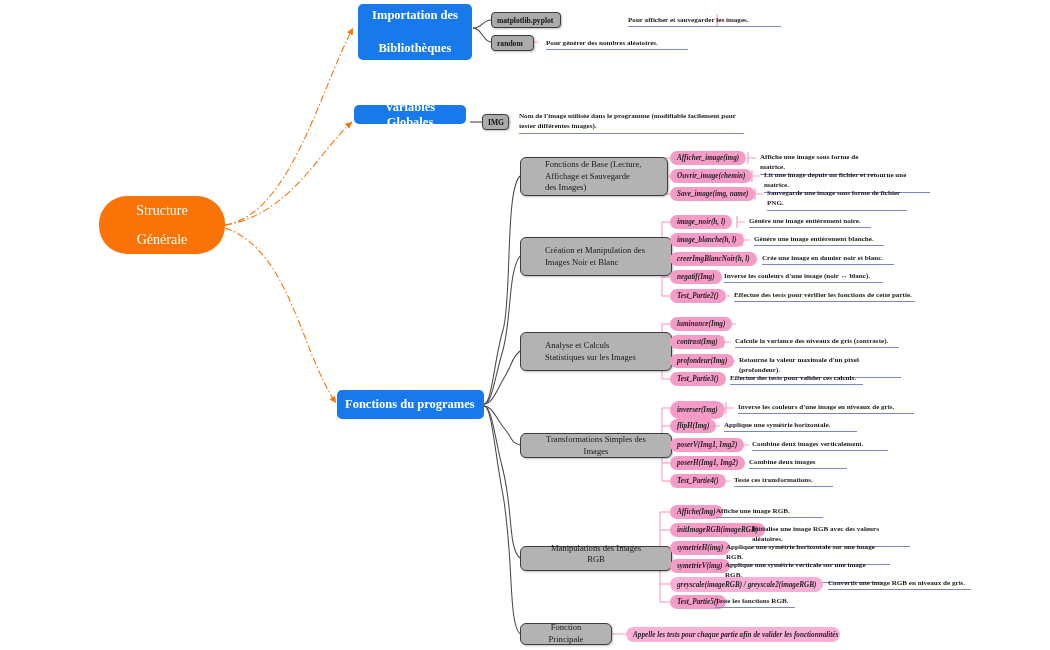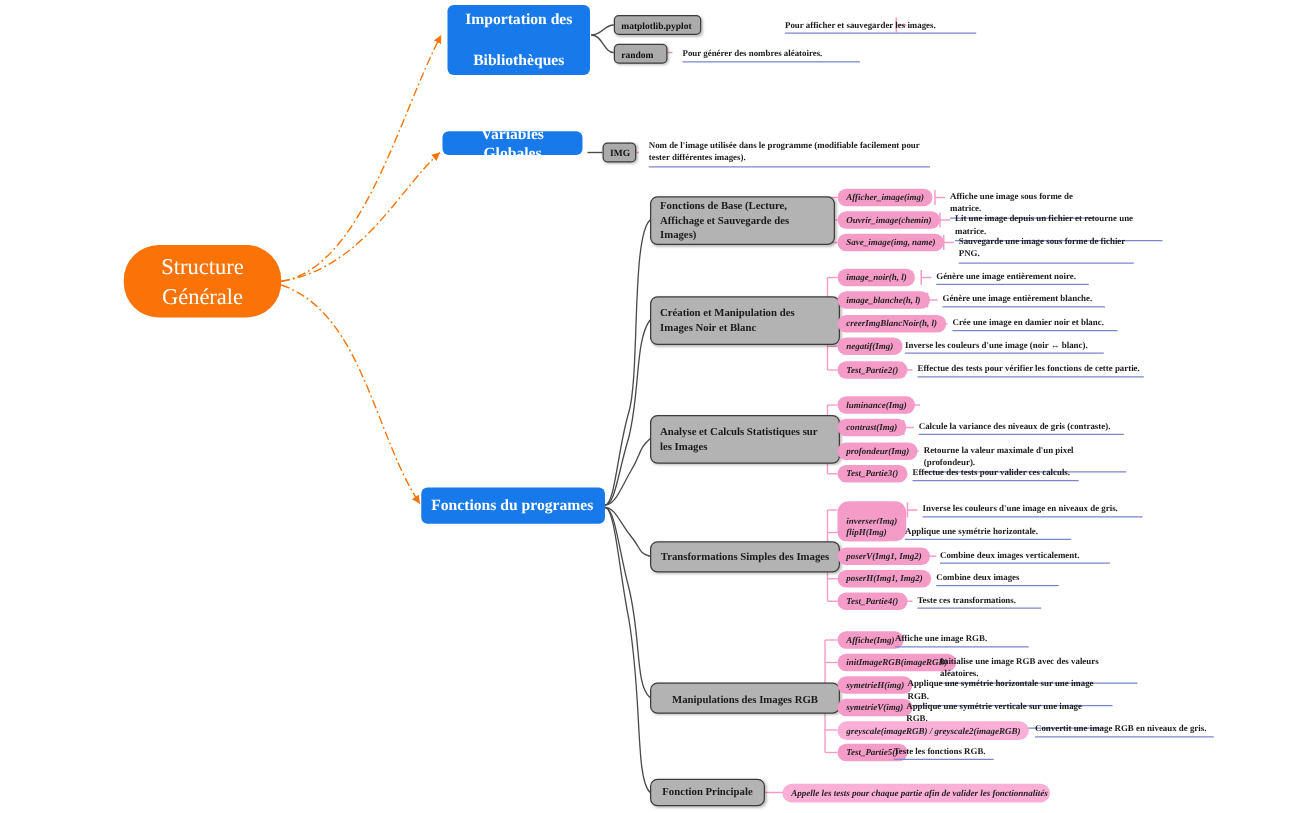--- a/index.html
+++ b/index.html
@@ -35,21 +35,21 @@
     align-items: center;
     justify-content: space-between;
     text-align: center;
   }
 
   
   .root {
     background: #F97306;
     color: #ffffff;
     border-radius: 28px;
-    font-size: 18px;
+    font-size: 14px;
     line-height: 1.25;
     padding: 6px 10px;
     font-family: "Liberation Serif", serif;
   }
 
   
   .blue {
     background: #1779EA;
     color: #ffffff;
     border-radius: 5px;
@@ -58,24 +58,24 @@
     line-height: 1.2;
     padding: 4px 8px;
   }
 
   
   .gray {
     background: #B3B3B3;
     color: #1a1a1a;
     border: 1.4px solid #3d3d3d;
     border-radius: 6px;
-    font-weight: bold;
+    font-weight: normal;
     font-size: 8.6px;
     line-height: 1.35;
-    padding: 4px 7px;
+    padding: 4px 24px;
     justify-content: flex-start;
     text-align: left;
     box-shadow: 1px 1px 2px rgba(0,0,0,0.25);
   }
   .gray.ctr { justify-content: center; text-align: center; }
 
   
   .chip {
     background: #ABABAB;
     color: #111111;
@@ -356,21 +356,21 @@
     <span>Test_Partie3()</span>
   </div>
   <div class="desc" style="left:730px; top:373px; width:133px;">
     <span>Effectue des tests pour valider ces calculs.</span>
   </div>
 
   <div class="node gray ctr" style="left:520px; top:433px; width:152px; height:25px;">
     <span>Transformations Simples des Images</span>
   </div>
 
-  <div class="node pink" style="left:670px; top:401px; height:32px;">
+  <div class="node pink" style="left:670px; top:401px; height:18px;">
     <span>inverser(Img)</span>
   </div>
   <div class="desc" style="left:738px; top:402px; width:176px;">
     <span>Inverse les couleurs d'une image en niveaux de gris.</span>
   </div>
 
   <div class="node pink" style="left:670px; top:419px; height:14px;">
     <span>flipH(Img)</span>
   </div>
   <div class="desc" style="left:724px; top:420px; width:133px;">

